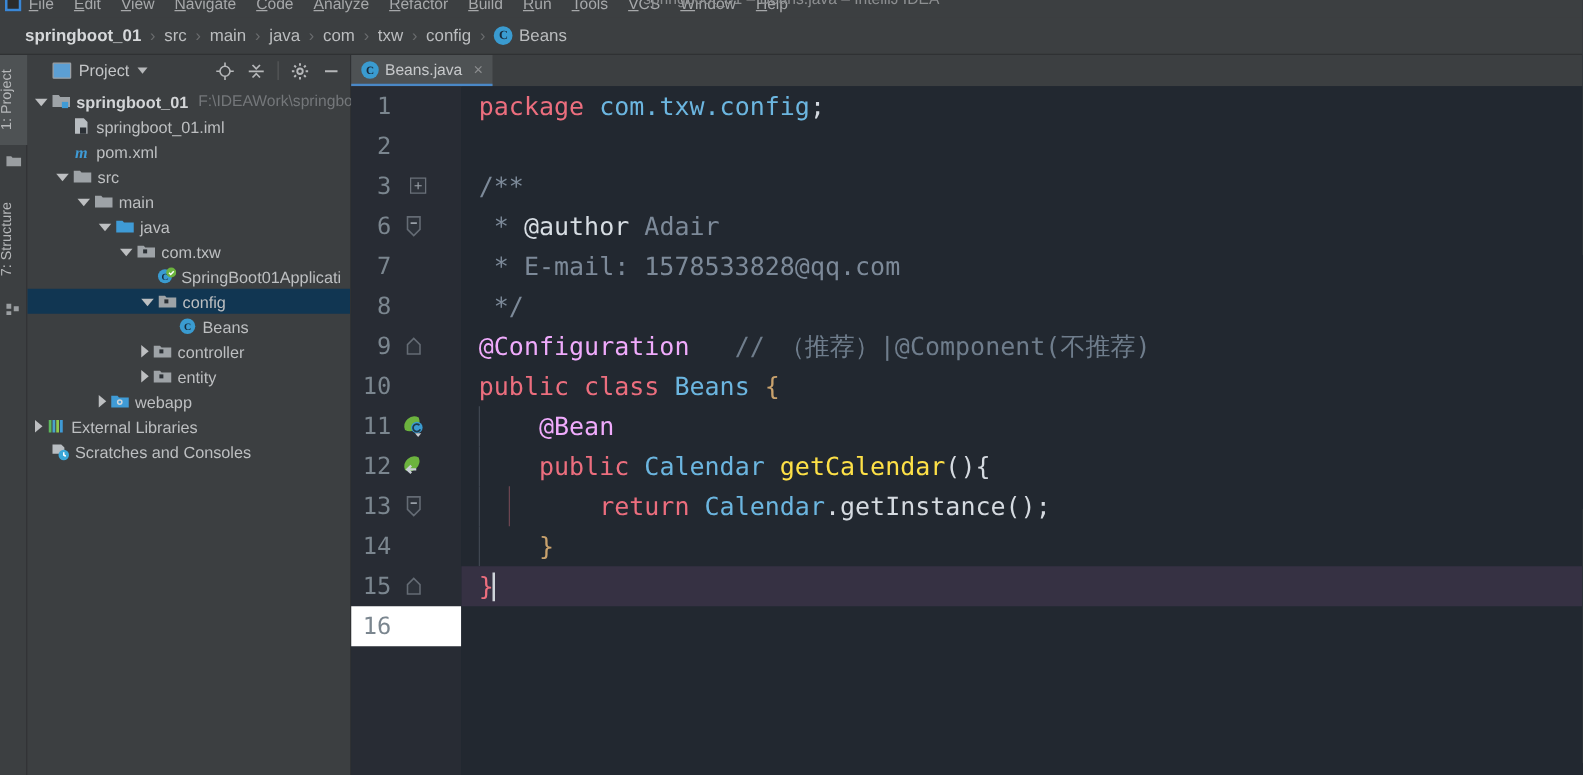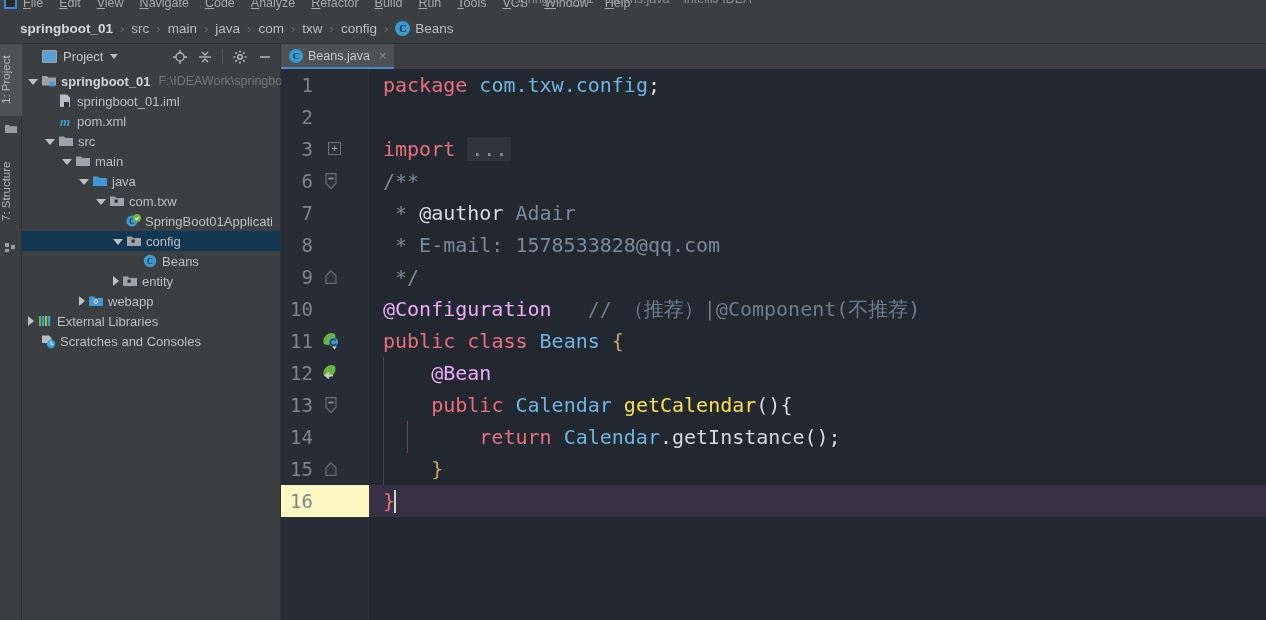--- a/index.html
+++ b/index.html
@@ -127,21 +127,21 @@
   }
   .code {
     flex: 1 1 auto; background: #222830; position: relative;
     overflow: hidden;
   }
   .lrow { height: 32px; position: relative; }
   .lnum {
     position: absolute; right: 56px; top: 0; height: 32px; line-height: 32px;
     color: #7b868f; font-size: 19px; text-align: right;
   }
-  .curline { background: #fef9c3; }
+  .curline { background: #ffffff; }
   .curline-code { background: #363143; }
 
   .cline {
     height: 32px; line-height: 32px; font-size: 20px;
     white-space: pre; color: #a9b7c6; padding-left: 14px;
   }
   .kw  { color: #ec6e7e; }
   .ann { color: #f0abfc; }
   .typ { color: #6cb6e0; }
   .mth { color: #fde047; }
@@ -340,20 +340,28 @@
             <text x="8" y="11.2" text-anchor="middle" font-size="8" fill="#16283a" font-family="Liberation Serif, serif" font-weight="bold">C</text>
           </svg>
           <span class="tlabel">Beans</span>
         </div>
         <div class="trow" style="padding-left: 91px;">
           <span class="tw rt"></span>
           <svg class="ico" viewBox="0 0 16 16">
             <path d="M1 3.5h5l1.2 1.5H15V13H1z" fill="#9ea3a7"></path>
             <rect x="5.5" y="6.5" width="3.2" height="3.2" fill="#2b3035"></rect>
           </svg>
+          <span class="tlabel">controller</span>
+        </div>
+        <div class="trow" style="padding-left: 91px;">
+          <span class="tw rt"></span>
+          <svg class="ico" viewBox="0 0 16 16">
+            <path d="M1 3.5h5l1.2 1.5H15V13H1z" fill="#9ea3a7"></path>
+            <rect x="5.5" y="6.5" width="3.2" height="3.2" fill="#2b3035"></rect>
+          </svg>
           <span class="tlabel">entity</span>
         </div>
         <div class="trow" style="padding-left: 57px;">
           <span class="tw rt"></span>
           <svg class="ico" viewBox="0 0 16 16">
             <path d="M1 3.5h5l1.2 1.5H15V13H1z" fill="#3f9bd6"></path>
             <circle cx="7.8" cy="8.6" r="2.3" fill="#cfd5da"></circle>
             <circle cx="7.8" cy="8.6" r="1.1" fill="#3f9bd6"></circle>
           </svg>
           <span class="tlabel">webapp</span>
@@ -460,23 +468,20 @@
           </div>
         </div>
       <div class="code" id="code">
           <div class="lrow">
             <div class="cline"><span class="kw">package</span><span class="plain"> </span><span class="pkg">com.txw.config</span><span class="plain">;</span></div>
           </div>
           <div class="lrow">
             <div class="cline"></div>
           </div>
           <div class="lrow">
-            <div class="cline"><span class="kw">import</span><span class="plain"> </span><span class="fold-box">...</span></div>
-          </div>
-          <div class="lrow">
             <div class="cline"><span class="doc">/**</span></div>
           </div>
           <div class="lrow">
             <div class="cline"><span class="doc"> * </span><span class="docTag">@author</span><span class="doc"> Adair</span></div>
           </div>
           <div class="lrow">
             <div class="cline"><span class="doc"> * E-mail: 1578533828@qq.com</span></div>
           </div>
           <div class="lrow">
             <div class="cline"><span class="doc"> */</span></div>

